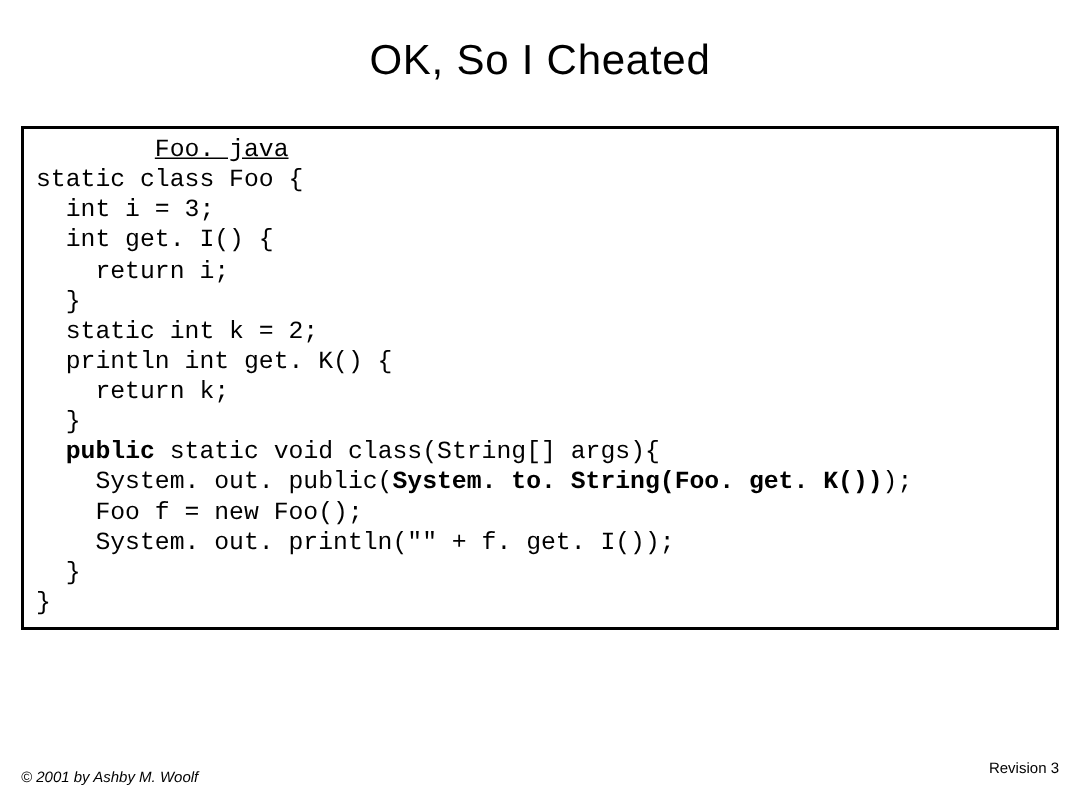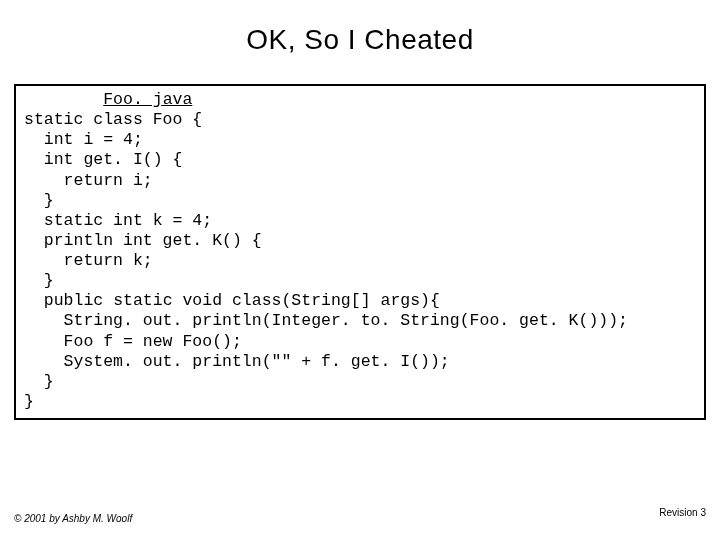--- a/index.html
+++ b/index.html
@@ -12,21 +12,21 @@
     left: 14px;
     width: 692px;
     border: 2px solid #000;
     padding: 4px 8px 6px 8px;
     font-family: "Courier New", Courier, monospace;
     font-size: 16.5px;
     line-height: 1.22;
     white-space: pre;
   }
   .filename { text-decoration: underline; font-weight: normal; }
-  .bold { font-weight: normal; }
+  .bold { font-weight: bold; }
   .footer-left {
     position: absolute;
     left: 14px;
     bottom: 16px;
     font-size: 10px;
     font-style: italic;
   }
   .footer-right {
     position: absolute;
     right: 14px;
@@ -35,30 +35,30 @@
   }
 </style>
 </head>
 <body>
 
 <div class="slide">
   <div class="title">OK, So I Cheated</div>
 
   <div class="code-box"><span>        </span><span class="filename">Foo. java</span>
 <span>static class Foo {</span>
-<span>  int i = 4;</span>
+<span>  int i = 3;</span>
 <span>  int get. I() {</span>
 <span>    return i;</span>
 <span>  }</span>
-<span>  static int k = 4;</span>
+<span>  static int k = 2;</span>
 <span>  println int get. K() {</span>
 <span>    return k;</span>
 <span>  }</span>
 <span><span>  </span><span class="bold">public</span><span> static void class(String[] args){</span></span>
-<span><span>    String. out. println(</span><span class="bold">Integer. to. String(Foo. get. K())</span><span>);</span></span>
+<span><span>    System. out. public(</span><span class="bold">System. to. String(Foo. get. K())</span><span>);</span></span>
 <span>    Foo f = new Foo();</span>
 <span>    System. out. println("" + f. get. I());</span>
 <span>  }</span>
 <span>}</span></div>
 
   <div class="footer-left">© 2001 by Ashby M. Woolf</div>
   <div class="footer-right">Revision 3</div>
 </div>
 
 </body></html>

